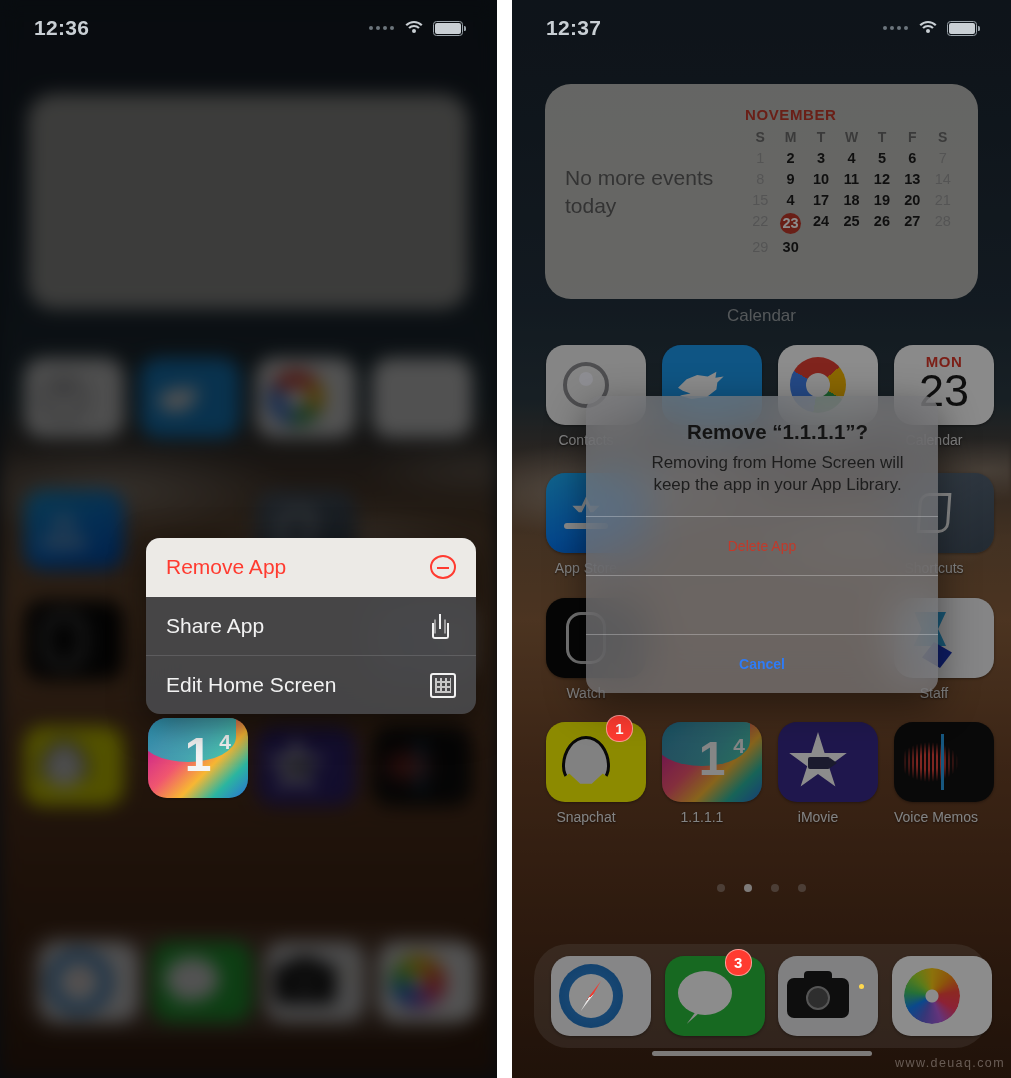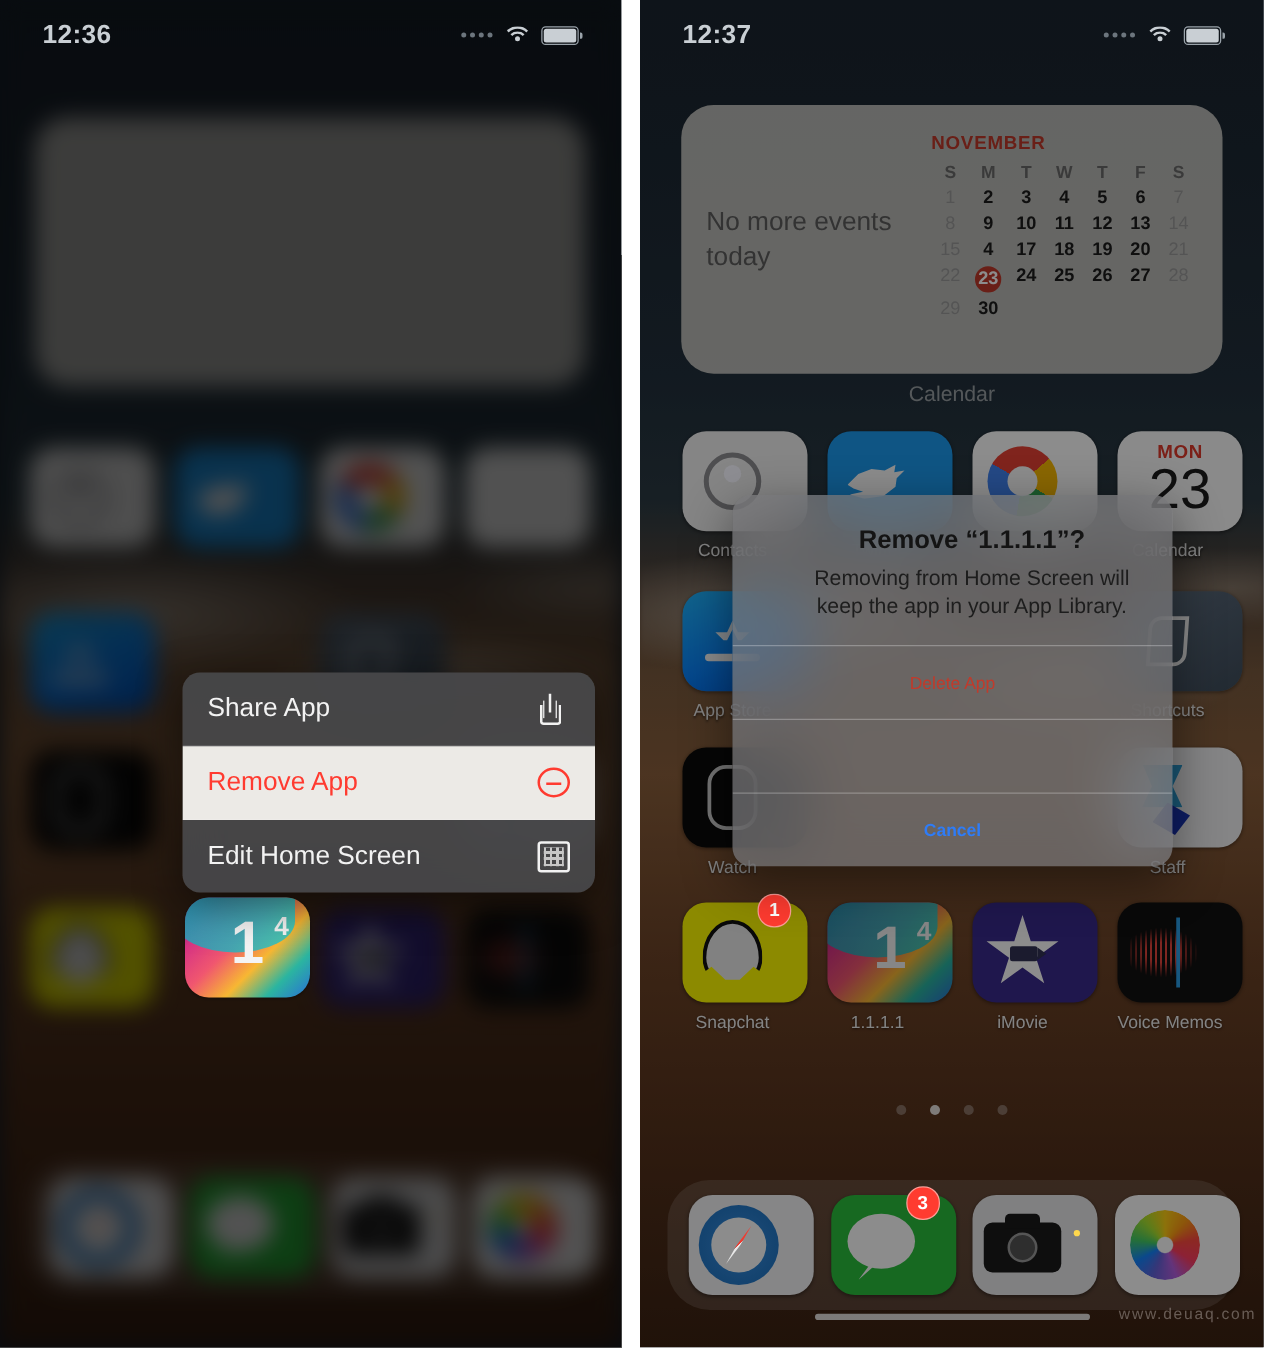--- a/index.html
+++ b/index.html
@@ -199,21 +199,21 @@
   .alert-title{font-size:20.5px;font-weight:bold;color:#141414;margin-bottom:8px;}
   .alert-msg{font-size:17px;color:#1d1d1d;line-height:1.28;}
   .alert-btn{height:58px;line-height:58px;font-size:14px;border-top:1px solid rgba(255,255,255,.28);}
   .alert-btn.destructive{color:#c23a2b;}
   .alert-btn.normal{color:#2f7cf6;font-weight:bold;}
   .alert-highlight{position:absolute;left:71px;top:583px;width:359px;height:57px;background:#f4f2ee;
     z-index:70;display:flex;align-items:center;justify-content:center;
     color:#3d86f7;font-size:21px;font-weight:bold;}
 
   
-  .watermark{position:absolute;right:6px;bottom:20px;color:rgba(200,190,185,.42);font-size:12.5px;letter-spacing:1.4px;z-index:90;}
+  .watermark{position:absolute;right:6px;bottom:8px;color:rgba(200,190,185,.42);font-size:12.5px;letter-spacing:1.4px;z-index:90;}
 </style>
 </head>
 <body>
 
 <div class="stage">
 
   <div class="panel" id="panel-left">
     <div class="wallpaper blurred"></div>
 
     <div class="cal-widget blurred" id="cal-left"></div>
@@ -315,27 +315,27 @@
         <div class="wifi">
             <b></b>
             <b></b>
             <b></b>
           </div>
         <div class="batt"></div>
       </div>
     </div>
 
     <div class="ctx-menu">
+      <div class="ctx-row hl">
+        <span class="ctx-label">Remove App</span>
+        <span class="ctx-icon ic-minus-circle"></span>
+      </div>
       <div class="ctx-row">
         <span class="ctx-label">Share App</span>
         <span class="ctx-icon ic-share"></span>
-      </div>
-      <div class="ctx-row hl">
-        <span class="ctx-label">Remove App</span>
-        <span class="ctx-icon ic-minus-circle"></span>
       </div>
       <div class="ctx-row">
         <span class="ctx-label">Edit Home Screen</span>
         <span class="ctx-icon ic-edithome"></span>
       </div>
     </div>
   </div>
 
   <div class="panel" id="panel-right">
     <div class="wallpaper"></div>

